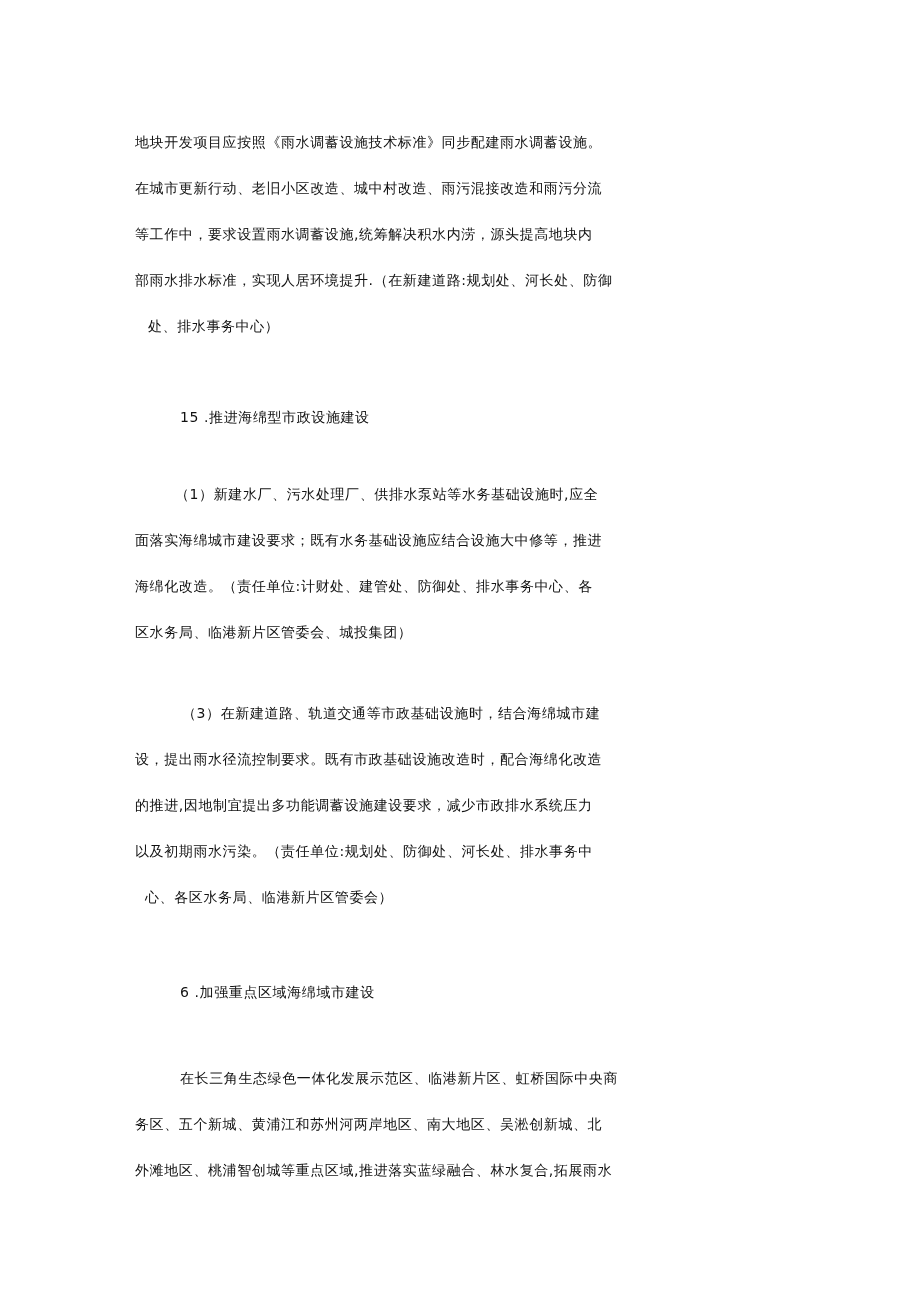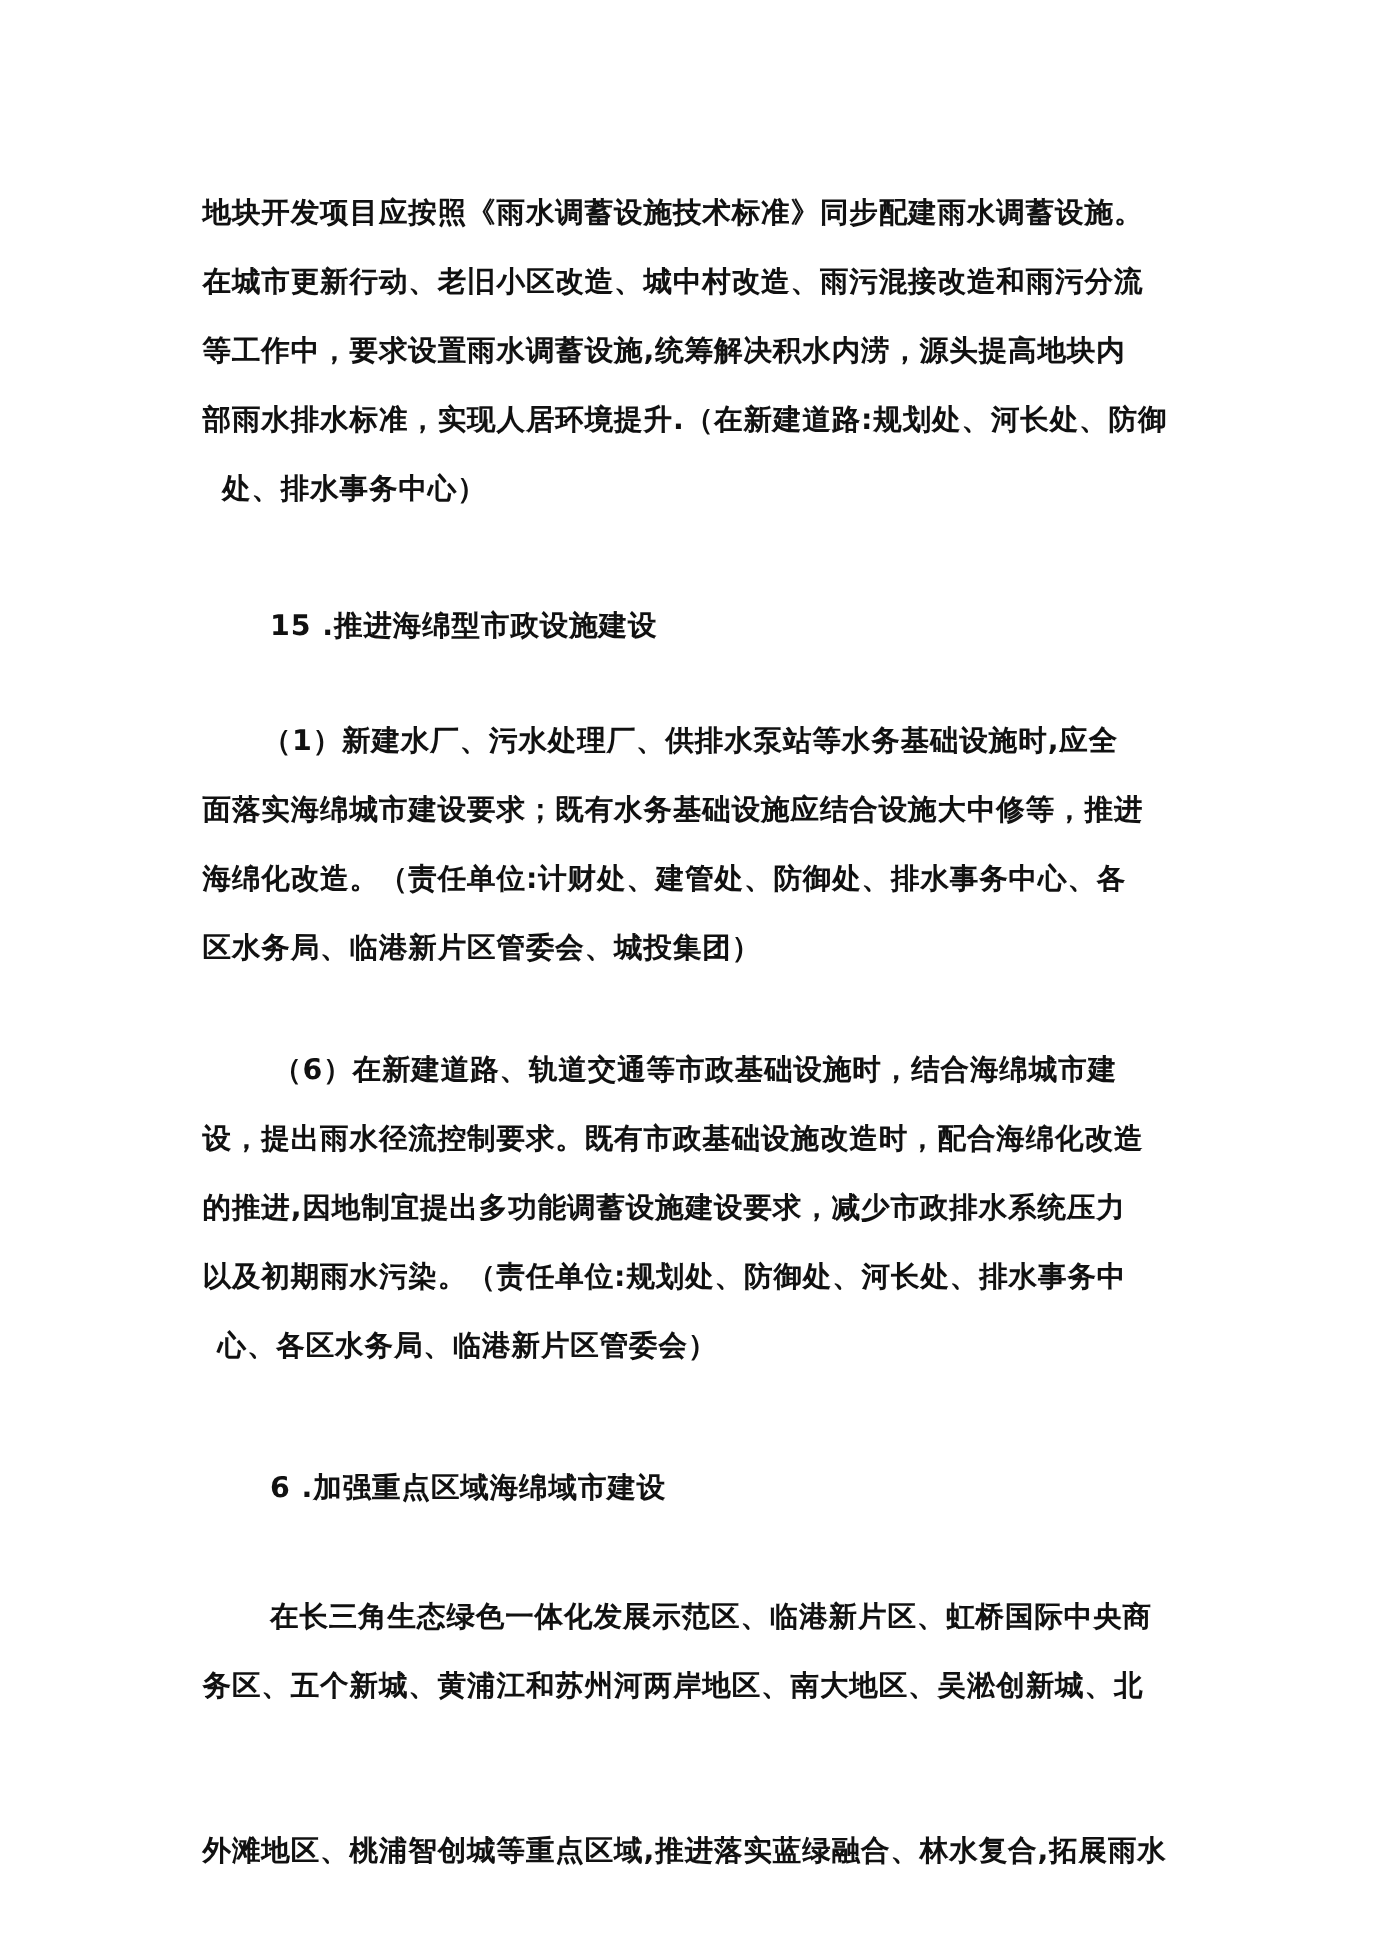--- a/index.html
+++ b/index.html
@@ -2,44 +2,44 @@
 <html><head>
 <meta charset="utf-8">
 <style>
   html, body { margin: 0; padding: 0; }
   body {
     width: 920px; height: 1301px; background: #ffffff; position: relative; overflow: hidden;
     font-family: "DejaVu Sans", "Liberation Sans", sans-serif; color: #111111;
   }
   .line {
     position: absolute; left: 135px; white-space: nowrap;
-    font-size: 19px; line-height: 24px; letter-spacing: 0.6px; font-weight: bold;
+    font-size: 14px; line-height: 24px; letter-spacing: 0.6px;
   }
 </style>
 </head>
 <body>
 
 <div>
   <div class="line" style="top:130px;left:135px">地块开发项目应按照《雨水调蓄设施技术标准》同步配建雨水调蓄设施。</div>
   <div class="line" style="top:176px;left:135px">在城市更新行动、老旧小区改造、城中村改造、雨污混接改造和雨污分流</div>
   <div class="line" style="top:222px;left:135px">等工作中，要求设置雨水调蓄设施,统筹解决积水内涝，源头提高地块内</div>
   <div class="line" style="top:268px;left:135px">部雨水排水标准，实现人居环境提升.（在新建道路:规划处、河长处、防御</div>
   <div class="line" style="top:314px;left:148px">处、排水事务中心）</div>
 
   <div class="line" style="top:405px;left:180px">15  .推进海绵型市政设施建设</div>
 
   <div class="line" style="top:482px;left:175px">（1）新建水厂、污水处理厂、供排水泵站等水务基础设施时,应全</div>
   <div class="line" style="top:528px;left:135px">面落实海绵城市建设要求；既有水务基础设施应结合设施大中修等，推进</div>
   <div class="line" style="top:574px;left:135px">海绵化改造。（责任单位:计财处、建管处、防御处、排水事务中心、各</div>
   <div class="line" style="top:620px;left:135px">区水务局、临港新片区管委会、城投集团）</div>
 
-  <div class="line" style="top:701px;left:182px">（6）在新建道路、轨道交通等市政基础设施时，结合海绵城市建</div>
+  <div class="line" style="top:701px;left:182px">（3）在新建道路、轨道交通等市政基础设施时，结合海绵城市建</div>
   <div class="line" style="top:747px;left:135px">设，提出雨水径流控制要求。既有市政基础设施改造时，配合海绵化改造</div>
   <div class="line" style="top:793px;left:135px">的推进,因地制宜提出多功能调蓄设施建设要求，减少市政排水系统压力</div>
   <div class="line" style="top:839px;left:135px">以及初期雨水污染。（责任单位:规划处、防御处、河长处、排水事务中</div>
   <div class="line" style="top:885px;left:145px">心、各区水务局、临港新片区管委会）</div>
 
   <div class="line" style="top:980px;left:180px">6  .加强重点区域海绵域市建设</div>
 
   <div class="line" style="top:1066px;left:180px">在长三角生态绿色一体化发展示范区、临港新片区、虹桥国际中央商</div>
   <div class="line" style="top:1112px;left:135px">务区、五个新城、黄浦江和苏州河两岸地区、南大地区、吴淞创新城、北</div>
-  <div class="line" style="top:1222px;left:135px">外滩地区、桃浦智创城等重点区域,推进落实蓝绿融合、林水复合,拓展雨水</div>
+  <div class="line" style="top:1158px;left:135px">外滩地区、桃浦智创城等重点区域,推进落实蓝绿融合、林水复合,拓展雨水</div>
 </div>
 
 </body></html>

